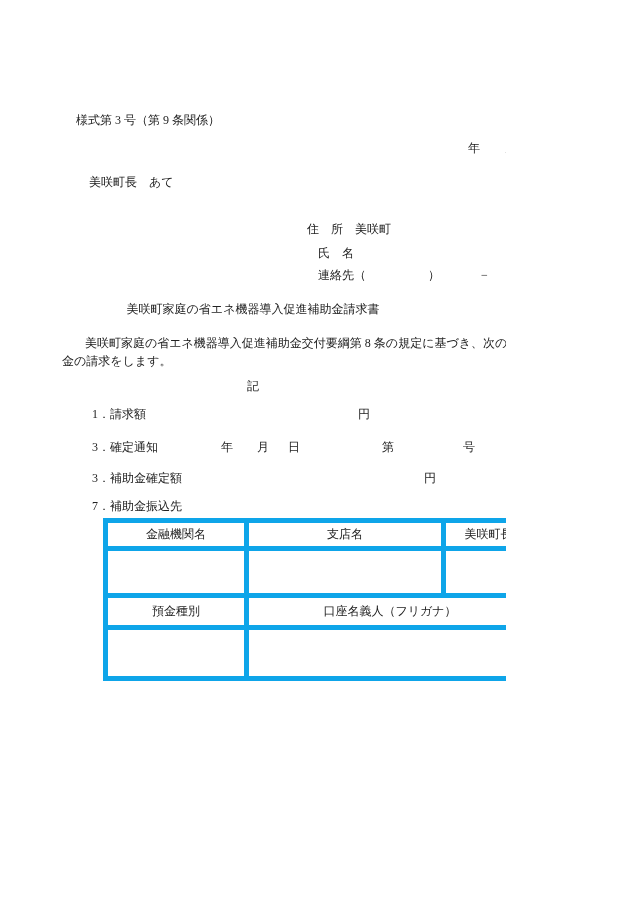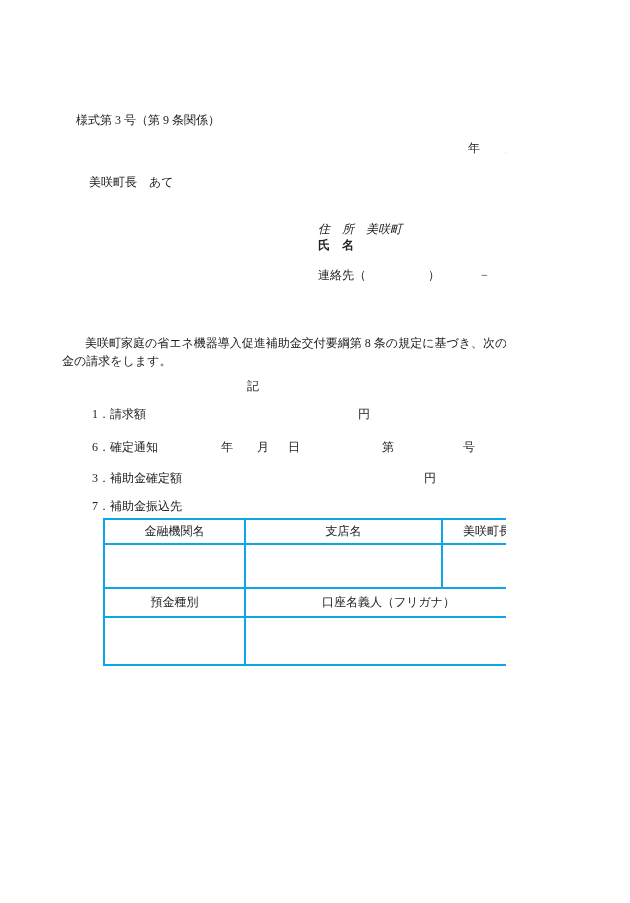--- a/index.html
+++ b/index.html
@@ -36,21 +36,21 @@
   
   table.bank {
     position: absolute;
     left: 103px;
     top: 498px;
     width: 428px;
     border-collapse: collapse;
     table-layout: fixed;
   }
   table.bank td {
-    border: 2px solid #0ea5e9;
+    border: 5px solid #0ea5e9;
     text-align: center;
     vertical-align: middle;
     font-size: 12px;
     padding: 0;
     overflow: hidden;
   }
   tr.hrow1 td { height: 23px; }
   tr.erow1 td { height: 42px; }
   tr.hrow2 td { height: 27px; }
   tr.erow2 td { height: 46px; }
@@ -64,41 +64,42 @@
 
   <div>
     <span class="abs" style="left:468px; top:121px;">年</span>
     <span class="abs" style="left:505px; top:121px;">月</span>
     <span class="abs" style="left:540px; top:121px;">日</span>
   </div>
 
   <div class="abs" style="left:89px; top:155px;text-align:right;">美咲町長　あて</div>
 
   <div>
-    <div class="abs" style="left:318px; top:202px;font-style:italic;">住　所　美咲町</div>
-    <div class="abs" style="left:318px; top:218px;font-weight:bold;">氏　名</div>
+    <div class="abs" style="left:307px; top:202px;">住　所　美咲町</div>
+    <div class="abs" style="left:318px; top:226px;">氏　名</div>
     <div>
       <span class="abs" style="left:318px; top:248px;">連絡先（</span>
       <span class="abs" style="left:428px; top:248px;">）</span>
       <span class="abs" style="left:481px; top:248px;">−</span>
     </div>
   </div>
 
+  <div class="abs centered" style="top:282px;">美咲町家庭の省エネ機器導入促進補助金請求書</div>
 
   <div class="body-par">美咲町家庭の省エネ機器導入促進補助金交付要綱第 8 条の規定に基づき、次のとおり補助金の請求をします。</div>
 
   <div class="abs centered" style="top:359px;">記</div>
 
   <div>
     <span class="abs" style="left:92px; top:387px;">1．請求額</span>
     <span class="abs" style="left:358px; top:387px;">円</span>
   </div>
 
   <div>
-    <span class="abs" style="left:92px; top:420px;">6．確定通知</span>
+    <span class="abs" style="left:92px; top:420px;">3．確定通知</span>
     <span class="abs" style="left:221px; top:420px;">年</span>
     <span class="abs" style="left:257px; top:420px;">月</span>
     <span class="abs" style="left:288px; top:420px;">日</span>
     <span class="abs" style="left:382px; top:420px;">第</span>
     <span class="abs" style="left:463px; top:420px;">号</span>
   </div>
 
   <div>
     <span class="abs" style="left:92px; top:451px;">3．補助金確定額</span>
     <span class="abs" style="left:424px; top:451px;">円</span>

